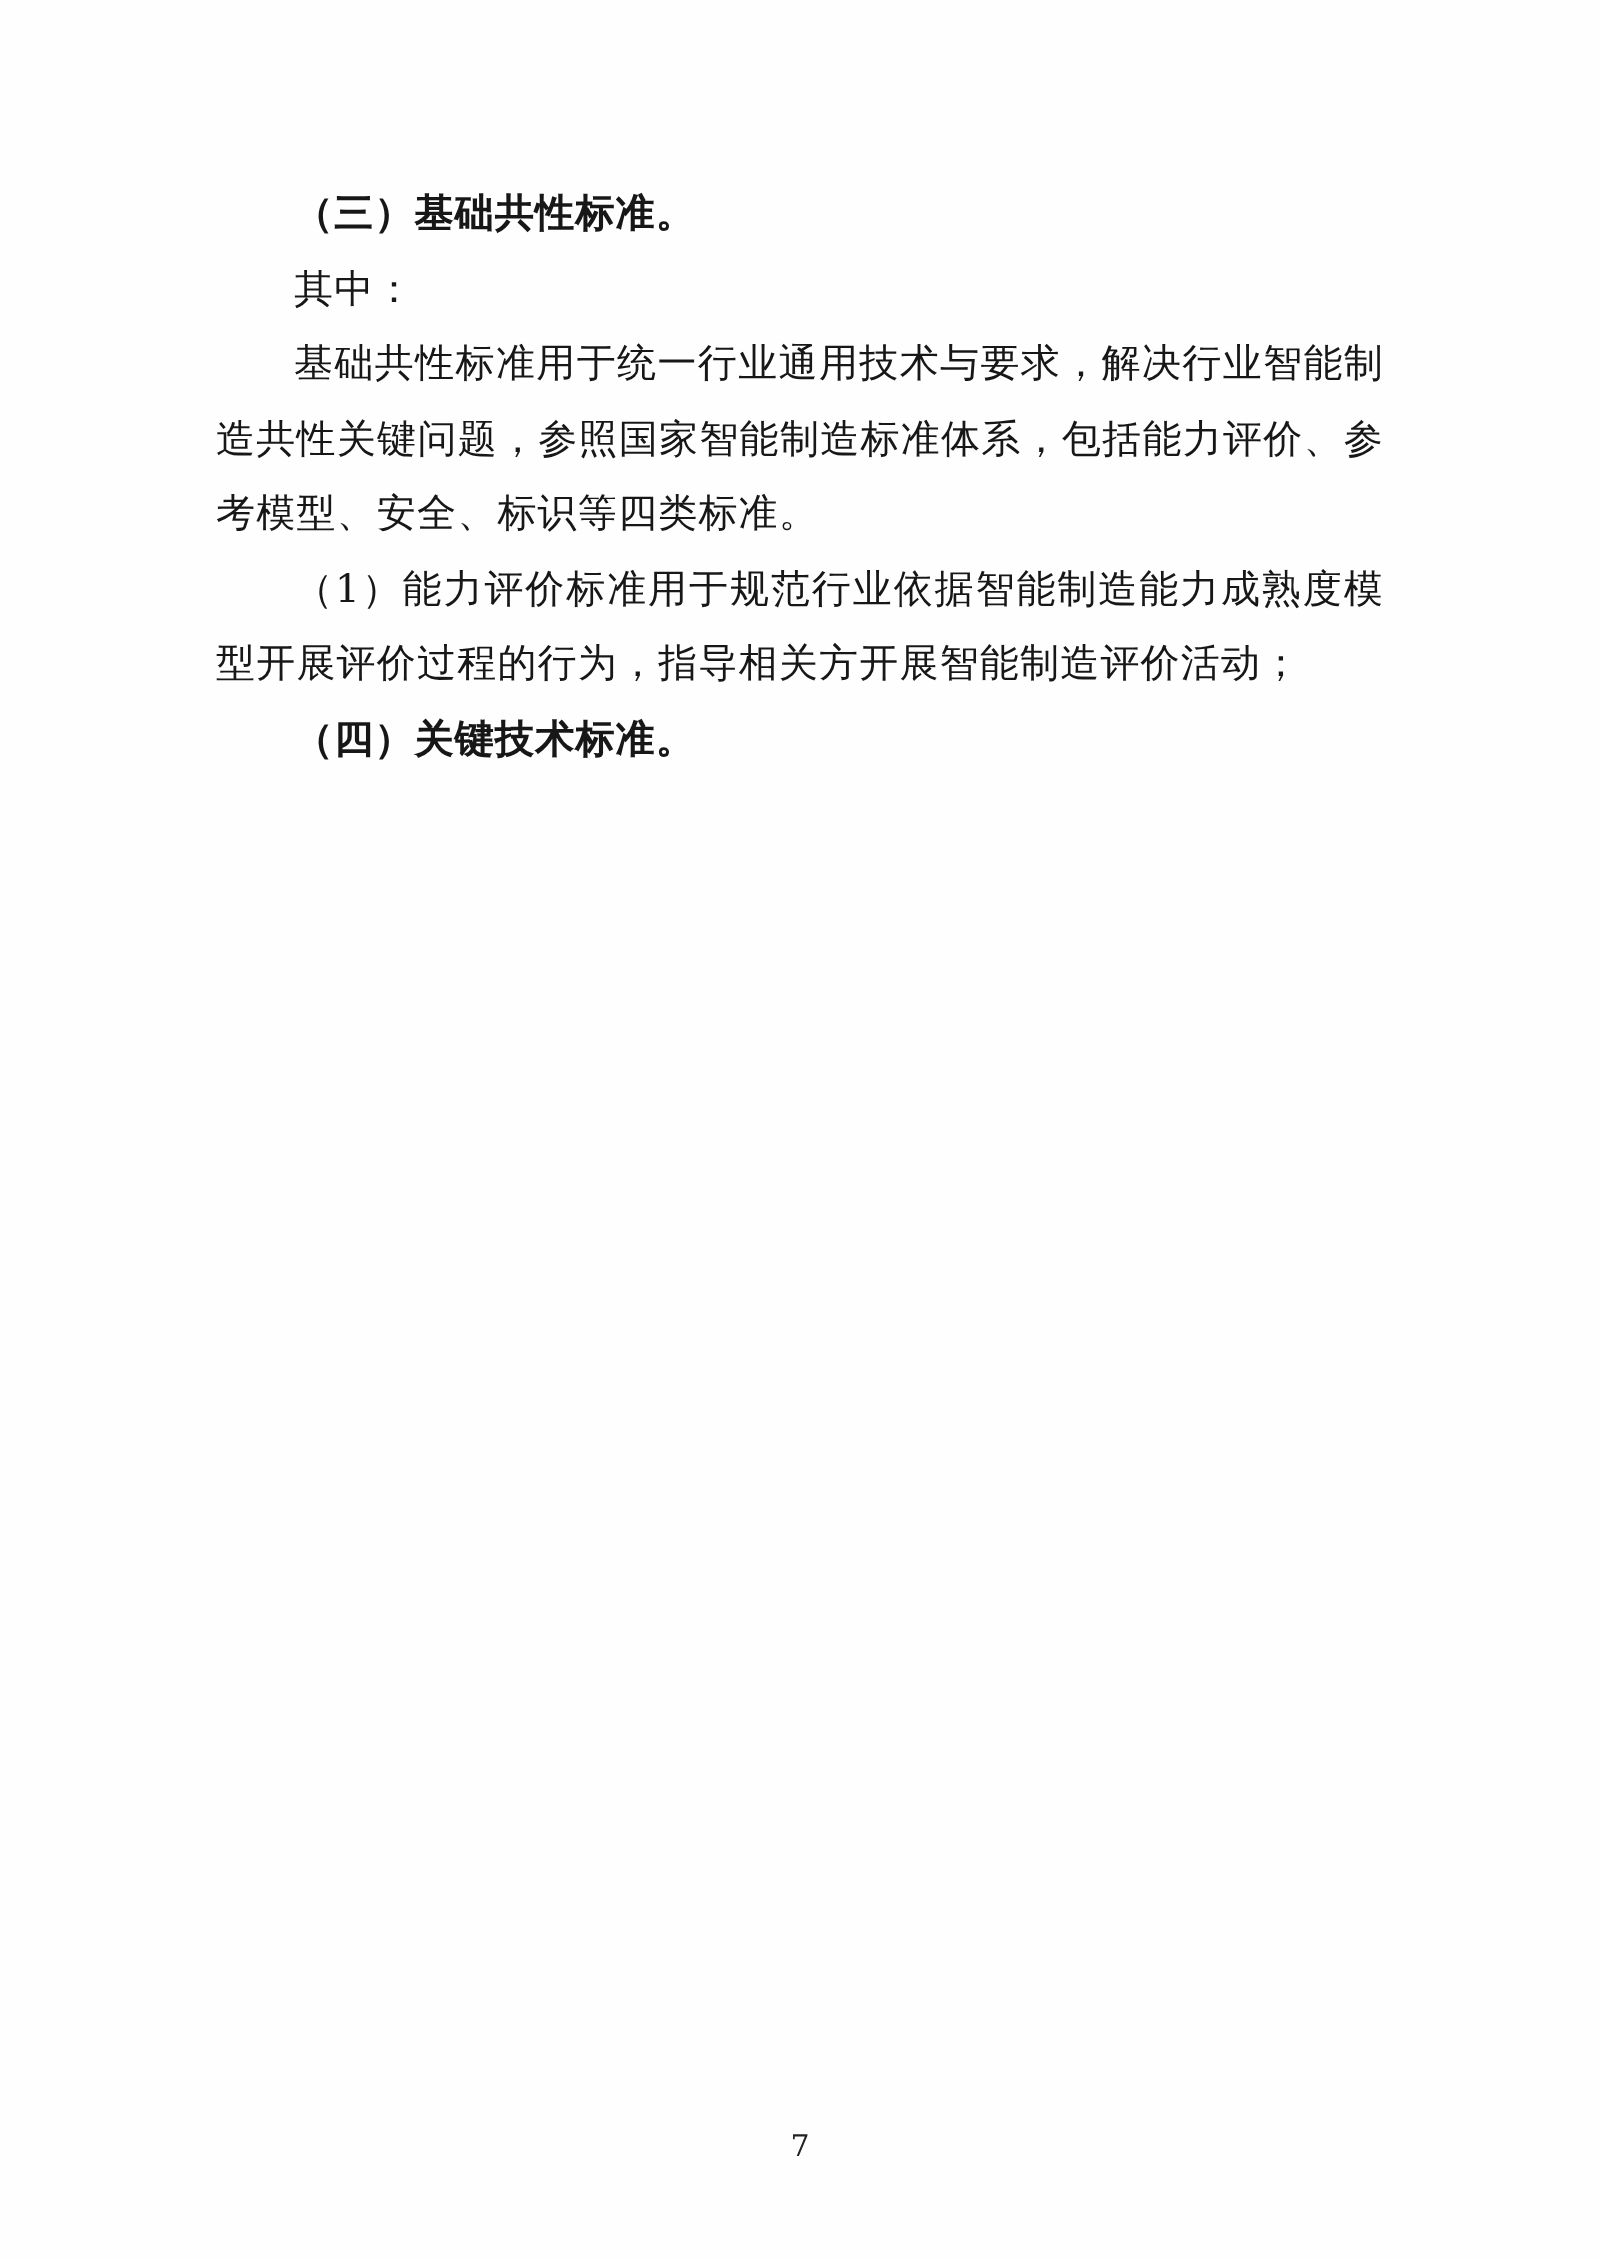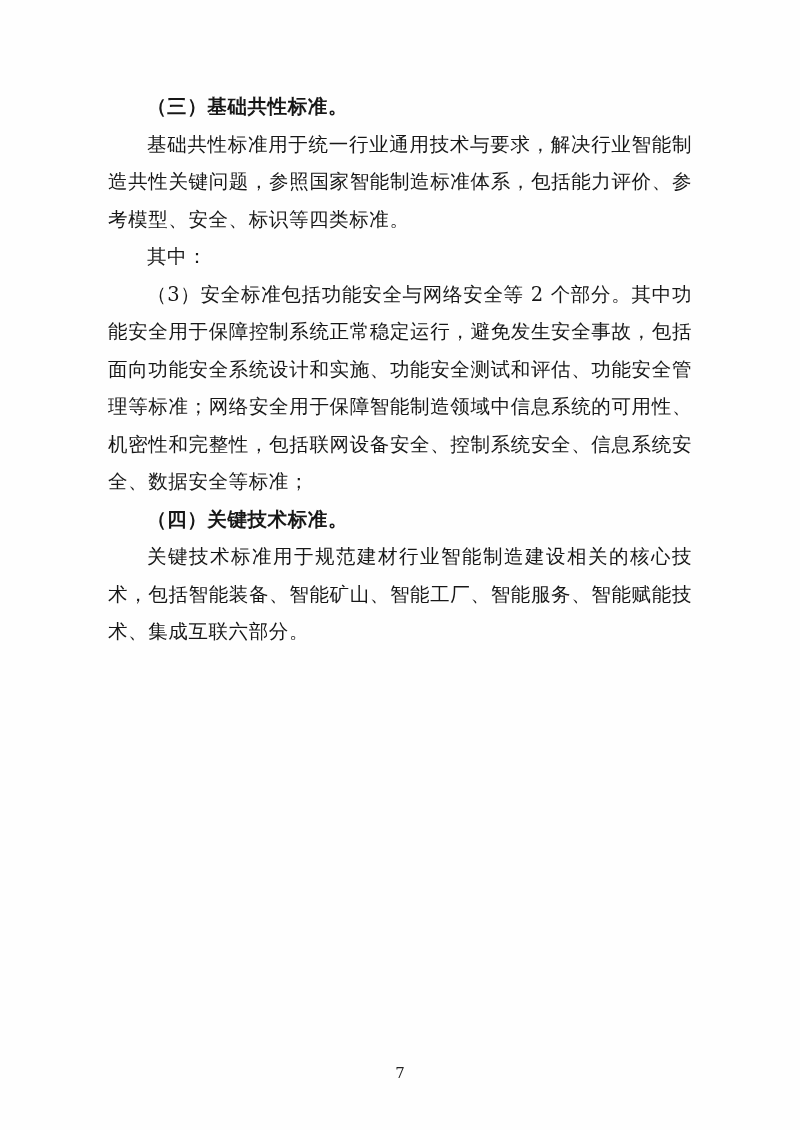--- a/index.html
+++ b/index.html
@@ -55,29 +55,28 @@
   }
 </style>
 </head>
 <body>
 
 <div class="page">
   <div class="content">
 
     <p class="para heading">（三）基础共性标准。</p>
 
+    <p class="para indent">其中：</p>
+
     <p class="para indent">基础共性标准用于统一行业通用技术与要求，解决行业智能制造共性关键问题，参照国家智能制造标准体系，包括能力评价、参考模型、安全、标识等四类标准。</p>
 
-    <p class="para indent">其中：</p>
+    <p class="para indent">（1）能力评价标准用于规范行业依据智能制造能力成熟度模型开展评价过程的行为，指导相关方开展智能制造评价活动；</p>
 
 
-
-    <p class="para indent">（3）安全标准包括功能安全与网络安全等 2 个部分。其中功能安全用于保障控制系统正常稳定运行，避免发生安全事故，包括面向功能安全系统设计和实施、功能安全测试和评估、功能安全管理等标准；网络安全用于保障智能制造领域中信息系统的可用性、机密性和完整性，包括联网设备安全、控制系统安全、信息系统安全、数据安全等标准；</p>
 
 
     <p class="para heading">（四）关键技术标准。</p>
 
-    <p class="para indent">关键技术标准用于规范建材行业智能制造建设相关的核心技术，包括智能装备、智能矿山、智能工厂、智能服务、智能赋能技术、集成互联六部分。</p>
 
   </div>
 
   <div class="page-number">7</div>
 </div>
 
 </body></html>

